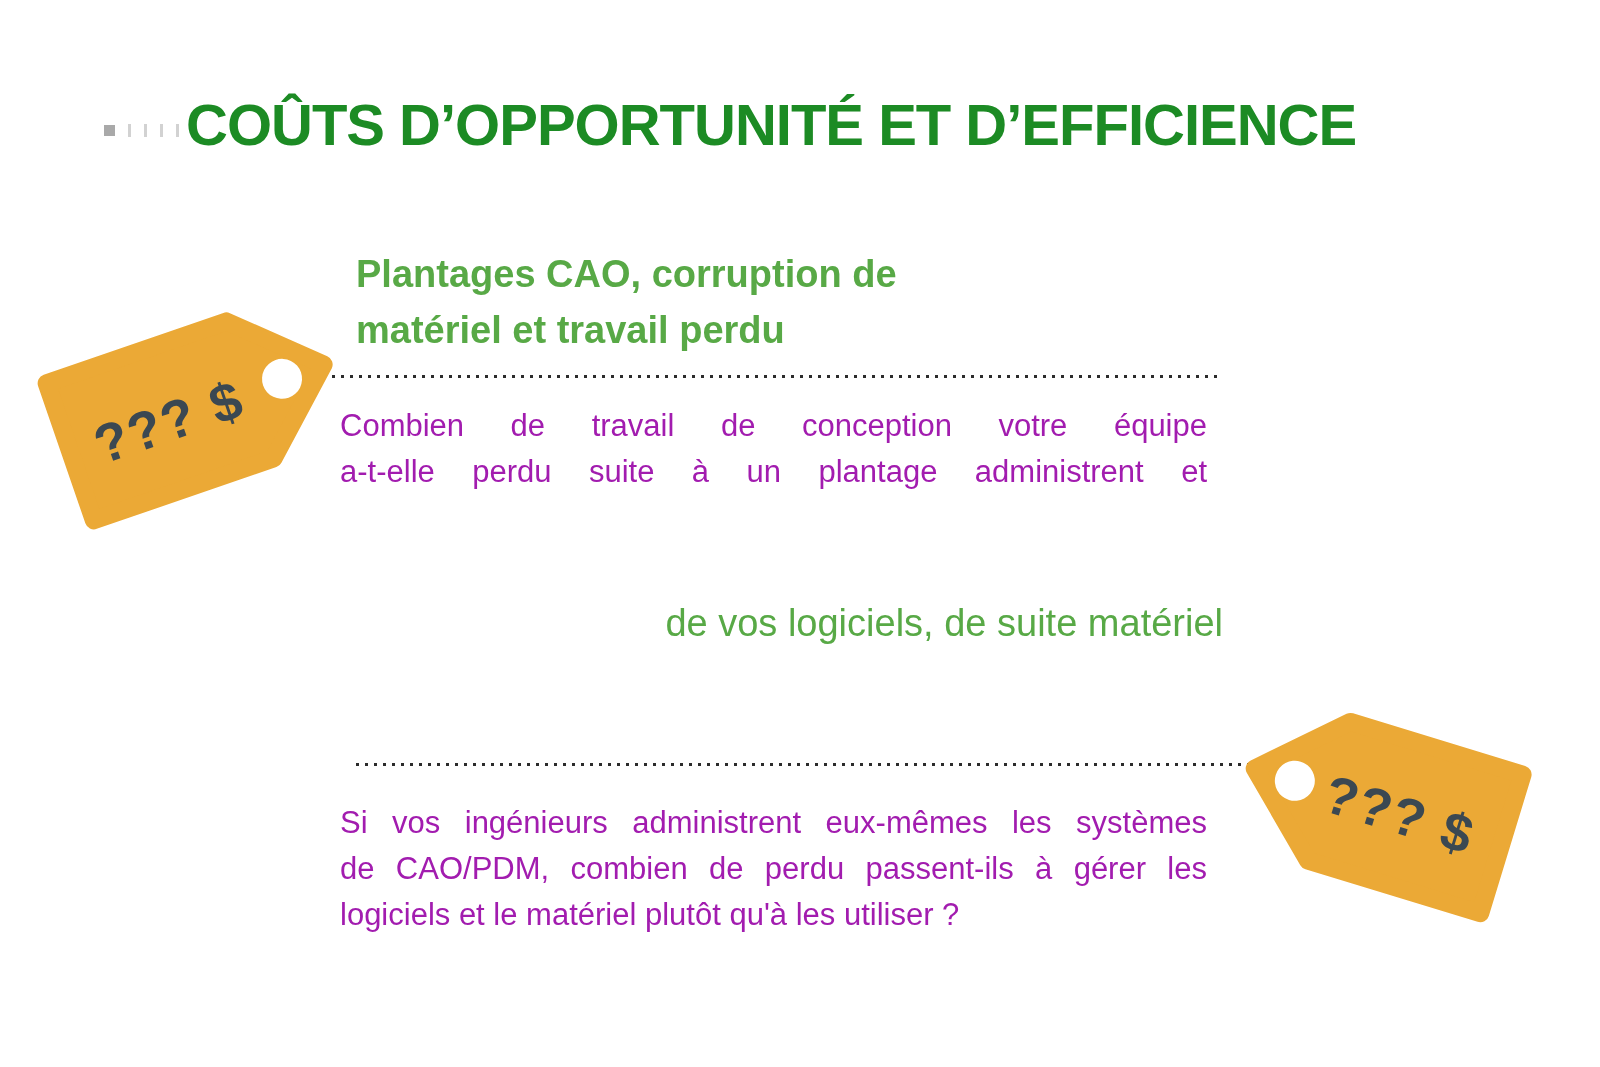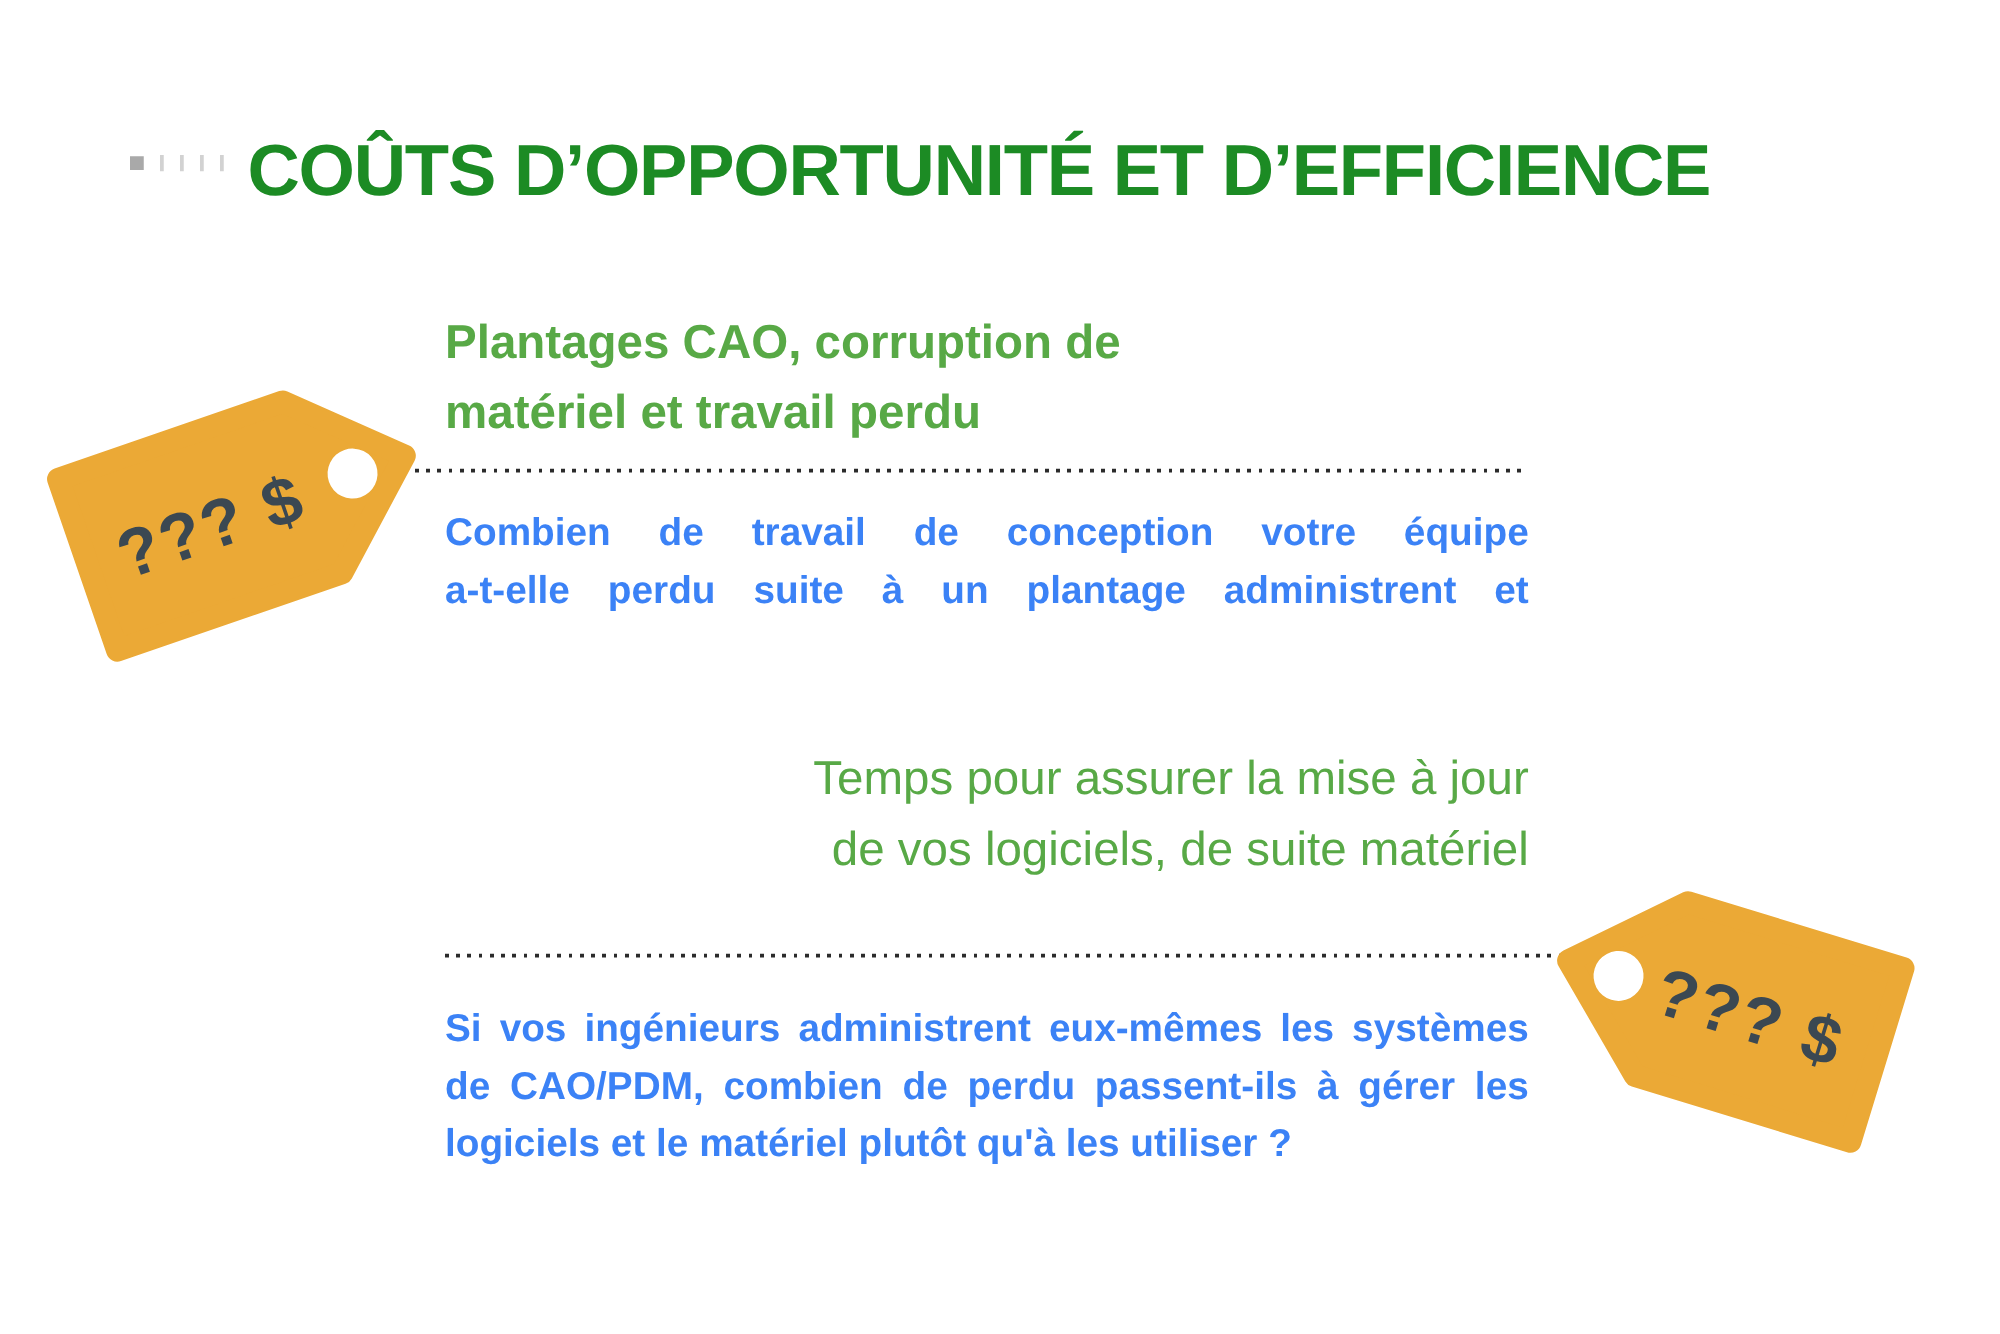--- a/index.html
+++ b/index.html
@@ -22,21 +22,21 @@
     gap: 13px;
     height: 14px;
   }
   .deco-square { width: 11px; height: 11px; background: #a9a9a9; }
   .deco-bar { width: 3px; height: 13px; background: #d2d2d2; }
 
   .title {
     position: absolute;
     left: 186px;
     top: 93px;
-    margin: 12px;
+    margin: 0;
     font-size: 58px;
     line-height: 1.1;
     font-weight: 700;
     letter-spacing: -1px;
     color: #1c8b24;
     white-space: nowrap;
   }
 
   .sec-heading {
     position: absolute;
@@ -53,26 +53,25 @@
   .dotline {
     position: absolute;
     height: 3px;
     background-image: repeating-linear-gradient(90deg, #2b2b2b 0 3px, transparent 3px 9px);
   }
   #dotline-1 { left: 296px; top: 375px; width: 927px; }
   #dotline-2 { left: 356px; top: 763px; width: 914px; }
 
   .body-block {
     position: absolute;
-    left: 356px;
+    left: 340px;
     width: 867px;
     font-size: 31px;
     line-height: 46px;
-    color: #3b82f6;
-    font-weight: bold;
+    color: #a21caf;
   }
   #body-1 { top: 403px; }
   #body-2 { top: 800px; }
   .jline { text-align: justify; text-align-last: justify; }
 
   .price-tag { position: absolute; }
   #price-tag-left  { left: 51px;  top: 326px; width: 290px; height: 165px; transform: rotate(-19deg); }
   #price-tag-right { left: 1239px; top: 724px; width: 280px; height: 165px; transform: rotate(17deg); }
   .tag-label {
     font-family: "Liberation Sans", "DejaVu Sans", sans-serif;
@@ -100,21 +99,20 @@
   </h2>
 
   <div class="dotline" id="dotline-1"></div>
 
   <div class="body-block" id="body-1">
     <div class="jline">Combien de travail de conception votre équipe</div>
     <div class="jline">a-t-elle perdu suite à un plantage administrent et</div>
   </div>
 
   <h2 class="sec-heading" id="heading-2">
-    <span>Temps pour assurer la mise à jour</span>
     <span>de vos logiciels, de suite matériel</span>
   </h2>
 
   <div class="dotline" id="dotline-2"></div>
 
   <div class="body-block" id="body-2">
     <div class="jline">Si vos ingénieurs administrent eux-mêmes les systèmes</div>
     <div class="jline">de CAO/PDM, combien de perdu passent-ils à gérer les</div>
     <div>logiciels et le matériel plutôt qu'à les utiliser ?</div>
   </div>

